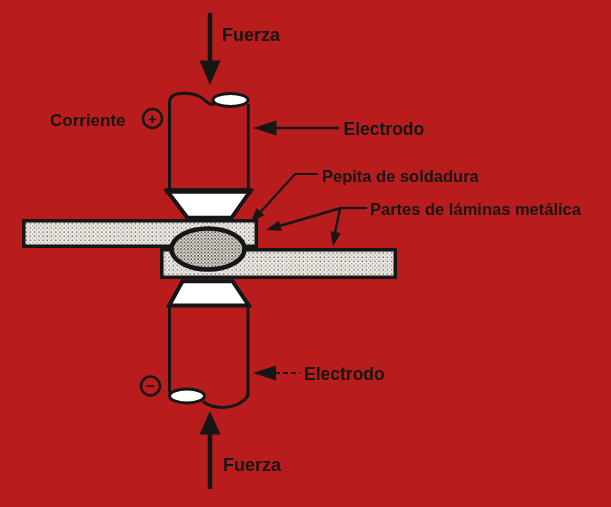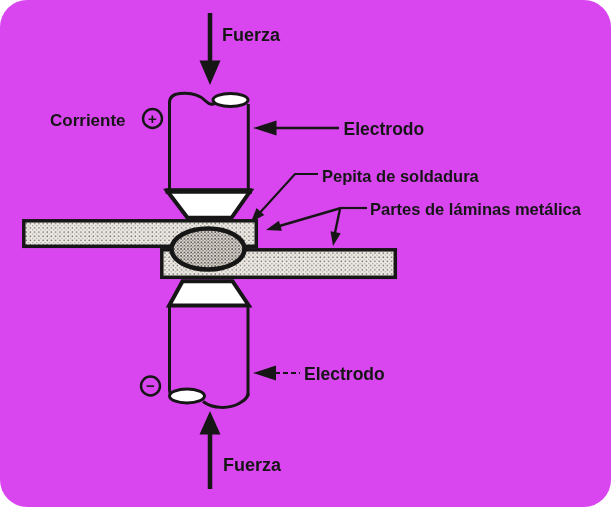--- a/index.html
+++ b/index.html
@@ -1,19 +1,18 @@
 <!DOCTYPE html>
 <html><head>
 <meta charset="utf-8">
 <style>
   html,body{margin:0;padding:0;background:#fff;}
   #stage{
-    position:relative;width:611px;height:507px;background:#d946ef;overflow:hidden;
+    position:relative;width:611px;height:507px;background:#b91c1c;overflow:hidden;
     font-family:"Liberation Sans", sans-serif;
-    border-radius:27px;
   }
   svg{display:block}
   .ink{stroke:#161616;}
   .lbl{
     font-family:"Liberation Sans", sans-serif;
     font-weight:700;fill:#161616;letter-spacing:0;
   }
   .sym{
     font-family:"Liberation Sans", sans-serif;
     font-weight:700;fill:#161616;text-anchor:middle;

